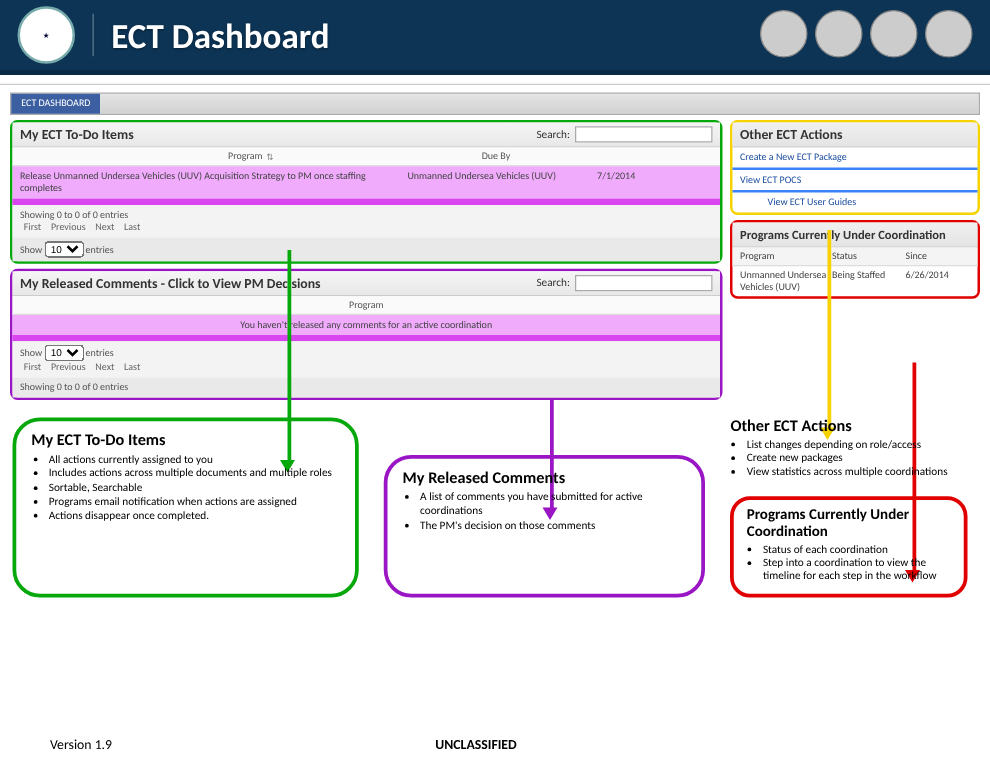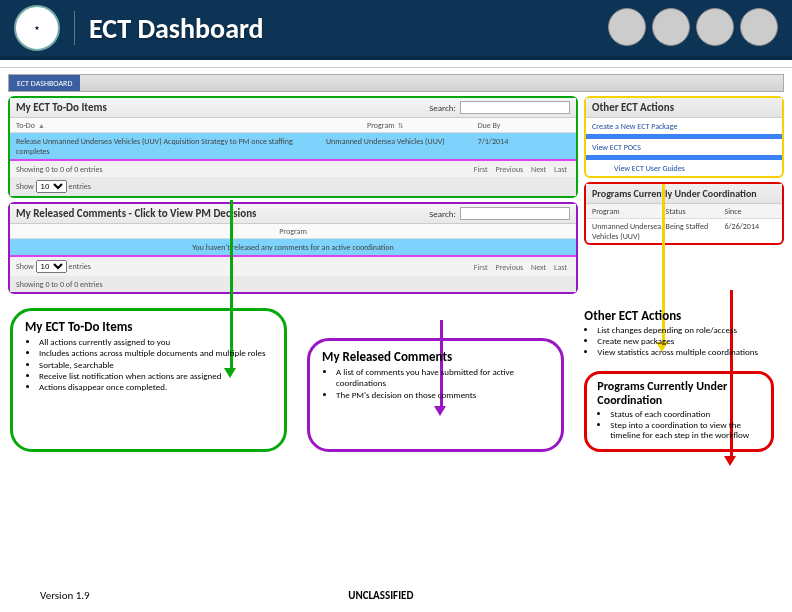--- a/index.html
+++ b/index.html
@@ -33,27 +33,27 @@
   .phead { background:linear-gradient(#f5f5f5,#e8e8e8); border-bottom:1px solid #ccc; padding:3px 6px; display:flex; align-items:center; justify-content:space-between; }
   .pheadR { background:linear-gradient(#f0f0f0,#e4e4e4); border-bottom:1px solid #ccc; padding:3px 6px; }
   .ptitle { font-size:11px; font-weight:bold; color:#333; }
   .search-wrap { display:flex; align-items:center; gap:4px; font-size:9px; color:#333; }
   .search-wrap input { width:110px; height:13px; font-size:8px; border:1px solid #aaa; }
   
   .thead { display:flex; background:#fafafa; border-bottom:1px solid #ddd; padding:2px 6px; font-size:8px; color:#555; }
   .tcell { display:flex; align-items:center; }
   .sort-ind { margin-left:3px; color:#888; font-size:7px; }
   
-  .trow { display:flex; padding:3px 6px; font-size:8px; color:#444; border-bottom:2px solid #d946ef; background:#7dd3fc; }
-  
-  .pfoot { display:flex; justify-content:space-between; align-items:center; padding:3px 6px; font-size:8px; color:#555; background:#f3f3f3; }
+  .trow { display:flex; padding:3px 6px; font-size:8px; color:#444; border-bottom:5px solid #d946ef; background:#f0abfc; }
+  
+  .pfoot { display:flex; justify-content:space-between; padding:3px 6px; font-size:8px; color:#555; background:#f3f3f3;flex-direction:column; }
   .pfoot select { font-size:8px; height:13px; }
   .pager span { margin:0 3px; font-size:8px; color:#666; }
   
-  .right-link { padding:3px 6px; color:#1d4fa0; font-size:8px; border-bottom:5px solid #3b82f6; cursor:pointer; }
+  .right-link { padding:3px 6px; color:#1d4fa0; font-size:8px; border-bottom:2px solid #3b82f6; cursor:pointer; }
   .right-link:last-child { border-bottom:none;padding-left:28px; }
   
   .progrow { display:flex; padding:2px 6px; font-size:8px; color:#444; }
   .progrow .c1 { flex:2; } .progrow .c2{ flex:1.6; } .progrow .c3{ flex:1.4; }
   
   
   .anno-wrap { position:relative; margin-top:14px; padding:0 10px; }
   .anno-row { display:flex; gap:20px; }
   
   .anno-box { border-width:3px; border-style:solid; border-radius:22px; padding:8px 12px 10px 12px; position:relative; }
@@ -112,24 +112,20 @@
 
       <div class="panel green">
         <div class="phead">
           <span class="ptitle">My ECT To-Do Items</span>
           <span class="search-wrap">
             <span>Search:</span>
             <input type="text" value="" style="">
           </span>
         </div>
         <div class="thead">
-          <div class="tcell" style="flex:3;">
-              <span>To-Do</span>
-              <span class="sort-ind">▲</span>
-            </div>
           <div class="tcell" style="flex:2;justify-content:center;">
               <span>Program</span>
               <span class="sort-ind">⇅</span>
             </div>
           <div class="tcell" style="flex:1;">
               <span>Due By</span>
             </div>
         </div>
         <div class="trow">
           <div style="flex:3;">Release Unmanned Undersea Vehicles (UUV) Acquisition Strategy to PM once staffing completes</div>
@@ -232,21 +228,21 @@
 
 <div class="anno-wrap">
   <div class="anno-row">
 
     <div class="anno-box green">
       <div class="anno-title">My ECT To-Do Items</div>
       <ul class="anno-list">
         <li>All actions currently assigned to you</li>
         <li>Includes actions across multiple documents and multiple roles</li>
         <li>Sortable, Searchable</li>
-        <li>Receive list notification when actions are assigned</li>
+        <li>Programs email notification when actions are assigned</li>
         <li>Actions disappear once completed.</li>
       </ul>
     </div>
 
     <div class="anno-box purple">
       <div class="anno-title">My Released Comments</div>
       <ul class="anno-list">
         <li>A list of comments you have submitted for active coordinations</li>
         <li>The PM's decision on those comments</li>
       </ul>

